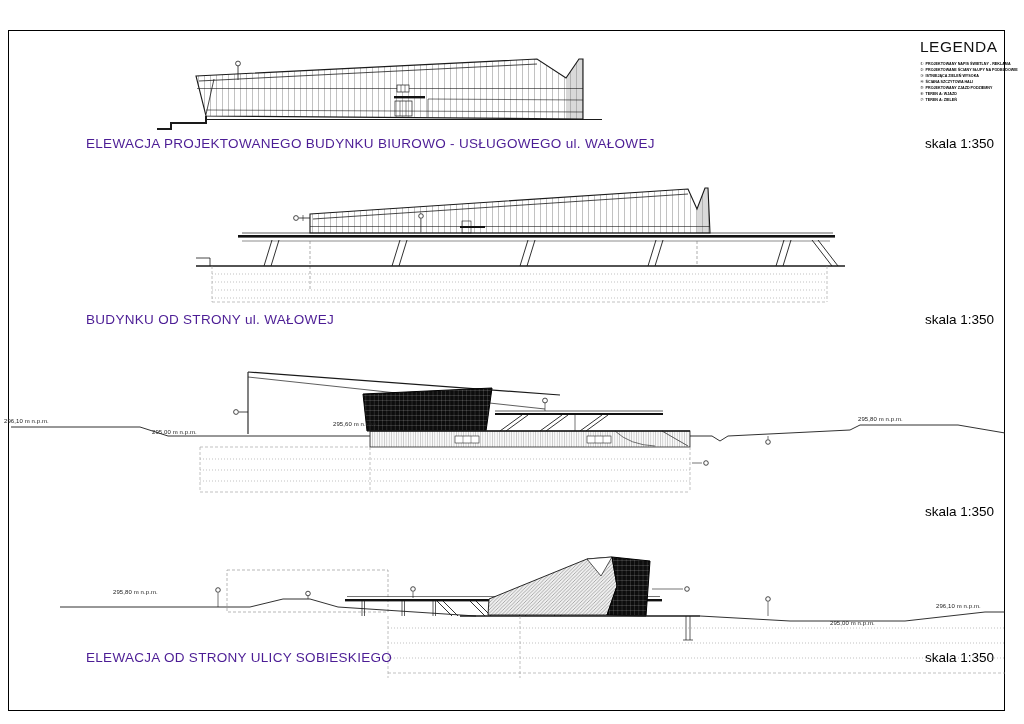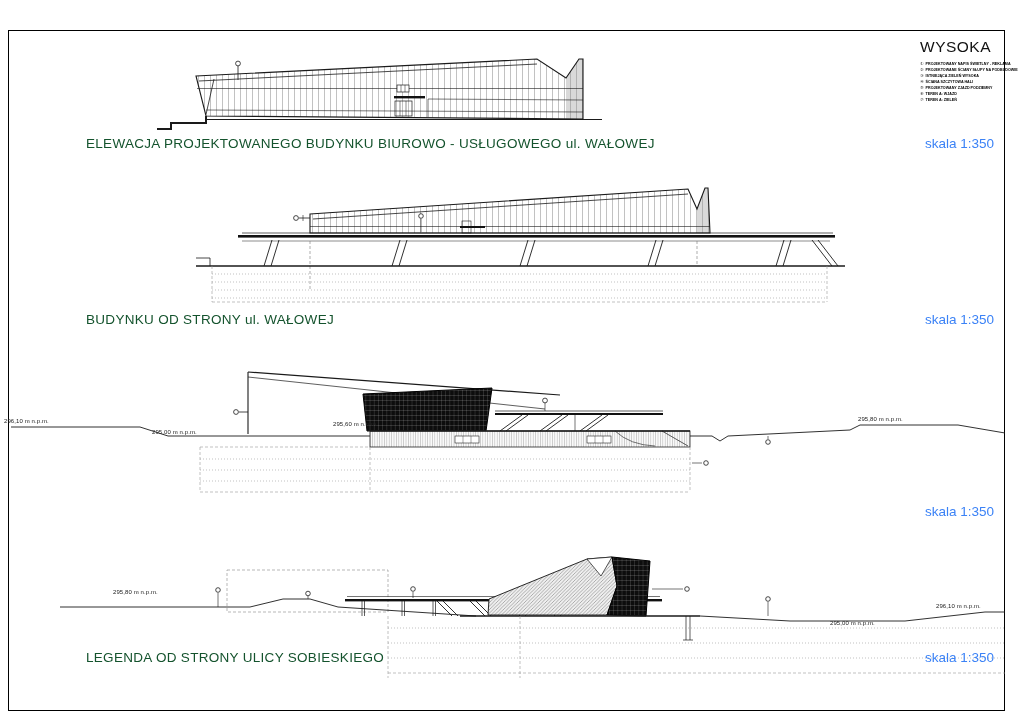--- a/index.html
+++ b/index.html
@@ -6,22 +6,22 @@
   #sheet{
     position:relative;width:1024px;height:724px;background:#ffffff;
     font-family:"Liberation Sans","DejaVu Sans",sans-serif;color:#111;
     overflow:hidden;box-shadow:0 0 0 1px #cfcfcf;
   }
   #frame{
     position:absolute;left:8px;top:30px;width:997px;height:681px;
     border:1.6px solid #000;box-sizing:border-box;pointer-events:none;
   }
   svg.drawing{position:absolute;left:0;top:0;}
-  .title-row{position:absolute;font-size:13.5px;letter-spacing:.3px;color:#14532d;white-space:nowrap;}
-  .scale-label{position:absolute;font-size:13.5px;color:#3b82f6;white-space:nowrap;}
+  .title-row{position:absolute;font-size:13.5px;letter-spacing:.3px;color:#4c1d95;white-space:nowrap;}
+  .scale-label{position:absolute;font-size:13.5px;color:#000000;white-space:nowrap;}
   .elev-label{position:absolute;font-size:6px;color:#222;white-space:nowrap;letter-spacing:.1px;}
   .legend{position:absolute;left:920px;top:38px;width:95px;}
   .legend-title{font-size:15.5px;letter-spacing:.5px;color:#111;}
   .legend-items{margin-top:5px;transform:scale(.46);transform-origin:top left;width:200px;}
   .legend-item{font-size:8px;line-height:13px;white-space:nowrap;color:#000;font-weight:bold;}
   .legend-item .lnum{display:inline-block;width:12px;font-weight:normal;font-size:9px;}
 </style>
 </head>
 <body>
 
@@ -248,41 +248,41 @@
         <line x1="520" y1="616" x2="520" y2="678" stroke-dasharray="3 2"></line>
         <line x1="388" y1="628" x2="1005" y2="628" stroke-dasharray="1 2"></line>
         <line x1="388" y1="643" x2="1005" y2="643" stroke-dasharray="1 2"></line>
         <line x1="388" y1="658" x2="1005" y2="658" stroke-dasharray="1 2"></line>
         <line x1="388" y1="673" x2="1005" y2="673" stroke-dasharray="3 2"></line>
       </g>
     </g>
   </svg>
 
   <div class="legend">
-    <div class="legend-title">WYSOKA</div>
+    <div class="legend-title">LEGENDA</div>
     <div class="legend-items">
       <div class="legend-item"><span class="lnum">①</span><span>PROJEKTOWANY NAPIS ŚWIETLNY - REKLAMA</span></div>
       <div class="legend-item"><span class="lnum">②</span><span>PROJEKTOWANE ŚCIANY SŁUPY NA PODBUDOWIE</span></div>
       <div class="legend-item"><span class="lnum">③</span><span>ISTNIEJĄCA ZIELEŃ WYSOKA</span></div>
       <div class="legend-item"><span class="lnum">④</span><span>ŚCIANA SZCZYTOWA HALI</span></div>
       <div class="legend-item"><span class="lnum">⑤</span><span>PROJEKTOWANY ZJAZD PODZIEMNY</span></div>
       <div class="legend-item"><span class="lnum">⑥</span><span>TEREN A: WJAZD</span></div>
       <div class="legend-item"><span class="lnum">⑦</span><span>TEREN A: ZIELEŃ</span></div>
     </div>
   </div>
 
   <div class="title-row" style="left:86px;top:136px;">ELEWACJA PROJEKTOWANEGO BUDYNKU BIUROWO - USŁUGOWEGO  ul. WAŁOWEJ</div>
   <div class="scale-label" style="left:925px;top:136px;">skala 1:350</div>
 
   <div class="title-row" style="left:86px;top:312px;">BUDYNKU OD STRONY ul. WAŁOWEJ</div>
   <div class="scale-label" style="left:925px;top:312px;">skala 1:350</div>
 
   <div class="scale-label" style="left:925px;top:504px;">skala 1:350</div>
 
-  <div class="title-row" style="left:86px;top:650px;">LEGENDA OD STRONY ULICY SOBIESKIEGO</div>
+  <div class="title-row" style="left:86px;top:650px;">ELEWACJA OD STRONY ULICY SOBIESKIEGO</div>
   <div class="scale-label" style="left:925px;top:650px;">skala 1:350</div>
 
   <div class="elev-label" style="left:4px;top:418px;">296,10 m n.p.m.</div>
   <div class="elev-label" style="left:152px;top:429px;">295,00 m n.p.m.</div>
   <div class="elev-label" style="left:333px;top:421px;">295,60 m n.p.m.</div>
   <div class="elev-label" style="left:858px;top:416px;">295,80 m n.p.m.</div>
 
   <div class="elev-label" style="left:113px;top:589px;">295,80 m n.p.m.</div>
   <div class="elev-label" style="left:936px;top:603px;">296,10 m n.p.m.</div>
   <div class="elev-label" style="left:830px;top:620px;">295,00 m n.p.m.</div>

